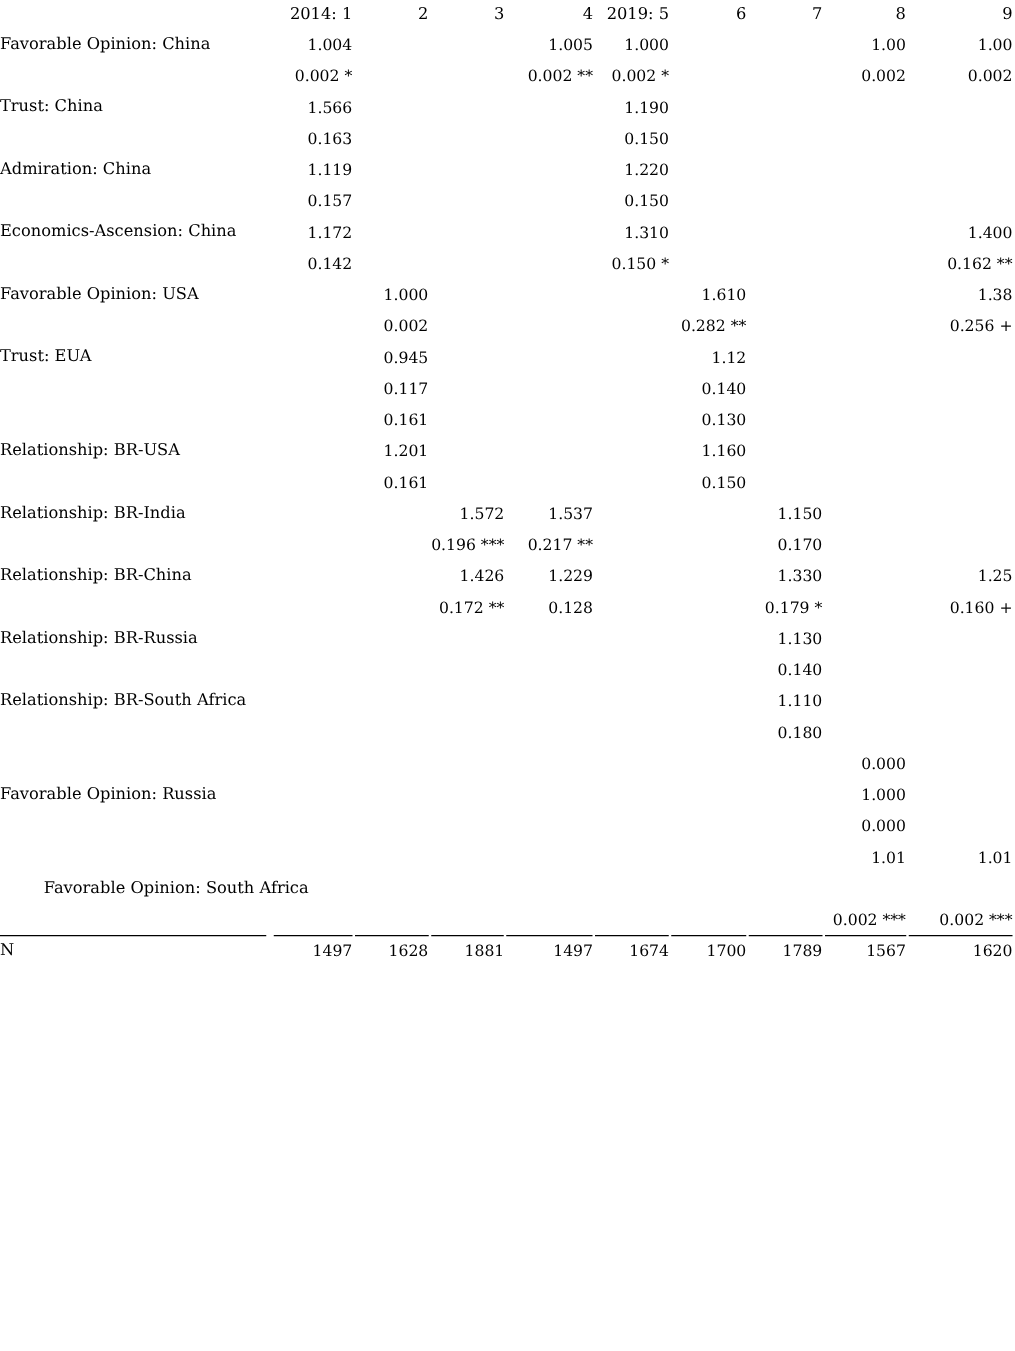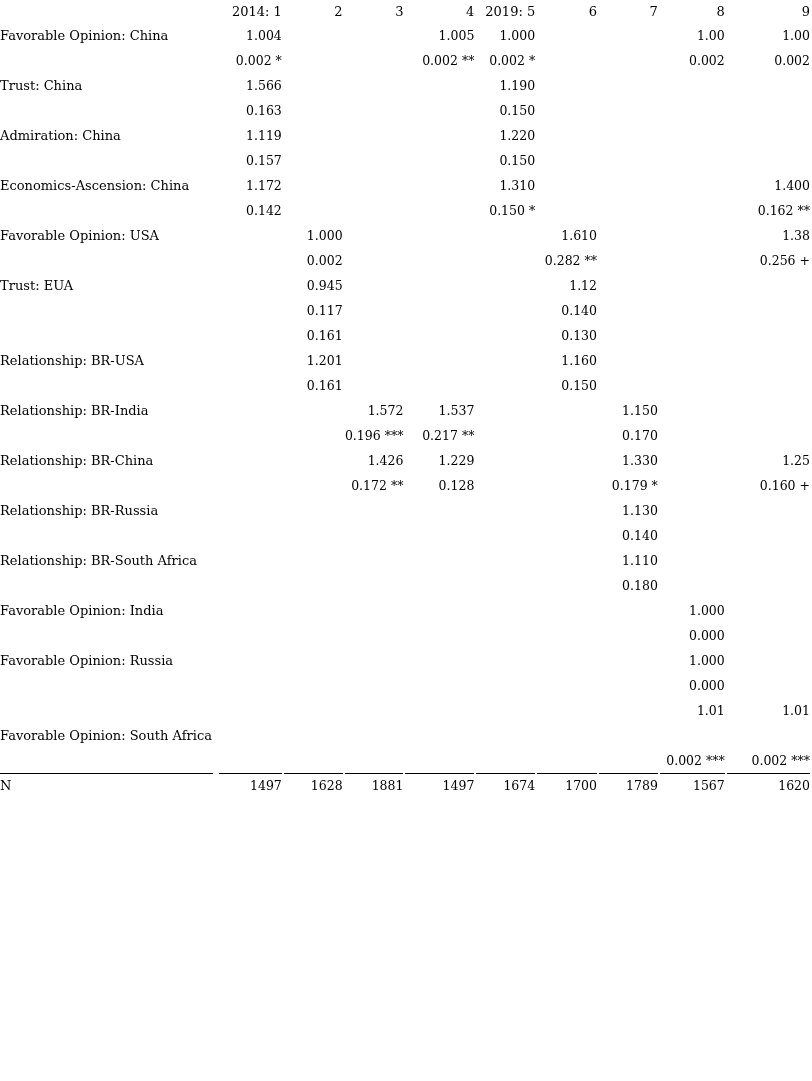--- a/index.html
+++ b/index.html
@@ -390,32 +390,20 @@
           <td class="val"></td>
           <td class="val"></td>
           <td class="val"></td>
           <td class="val"></td>
           <td class="val"></td>
           <td class="val"></td>
           <td class="val">0.180</td>
           <td class="val"></td>
           <td class="val"></td>
         </tr>
-        <tr class="r-coef">
-          <td class="lbl">Favorable Opinion: India</td>
-          <td class="val"></td>
-          <td class="val"></td>
-          <td class="val"></td>
-          <td class="val"></td>
-          <td class="val"></td>
-          <td class="val"></td>
-          <td class="val"></td>
-          <td class="val">1.000</td>
-          <td class="val"></td>
-        </tr>
         <tr class="r-se">
           <td class="lbl"></td>
           <td class="val"></td>
           <td class="val"></td>
           <td class="val"></td>
           <td class="val"></td>
           <td class="val"></td>
           <td class="val"></td>
           <td class="val"></td>
           <td class="val">0.000</td>
@@ -451,21 +439,21 @@
           <td class="val"></td>
           <td class="val"></td>
           <td class="val"></td>
           <td class="val"></td>
           <td class="val"></td>
           <td class="val"></td>
           <td class="val">1.01</td>
           <td class="val">1.01</td>
         </tr>
         <tr class="r-label-mid" style="height: 0px;">
-          <td class="lbl" style="height: 0px; line-height: 0px; position: relative; top: 0px;">Favorable Opinion: South Africa</td>
+          <td class="lbl" style="height: 0px; line-height: 0px; position: relative; top: 0px; padding-left: 35px;">Favorable Opinion: South Africa</td>
           <td colspan="9"></td>
         </tr>
         <tr class="r-se">
           <td class="lbl"></td>
           <td class="val"></td>
           <td class="val"></td>
           <td class="val"></td>
           <td class="val"></td>
           <td class="val"></td>
           <td class="val"></td>

